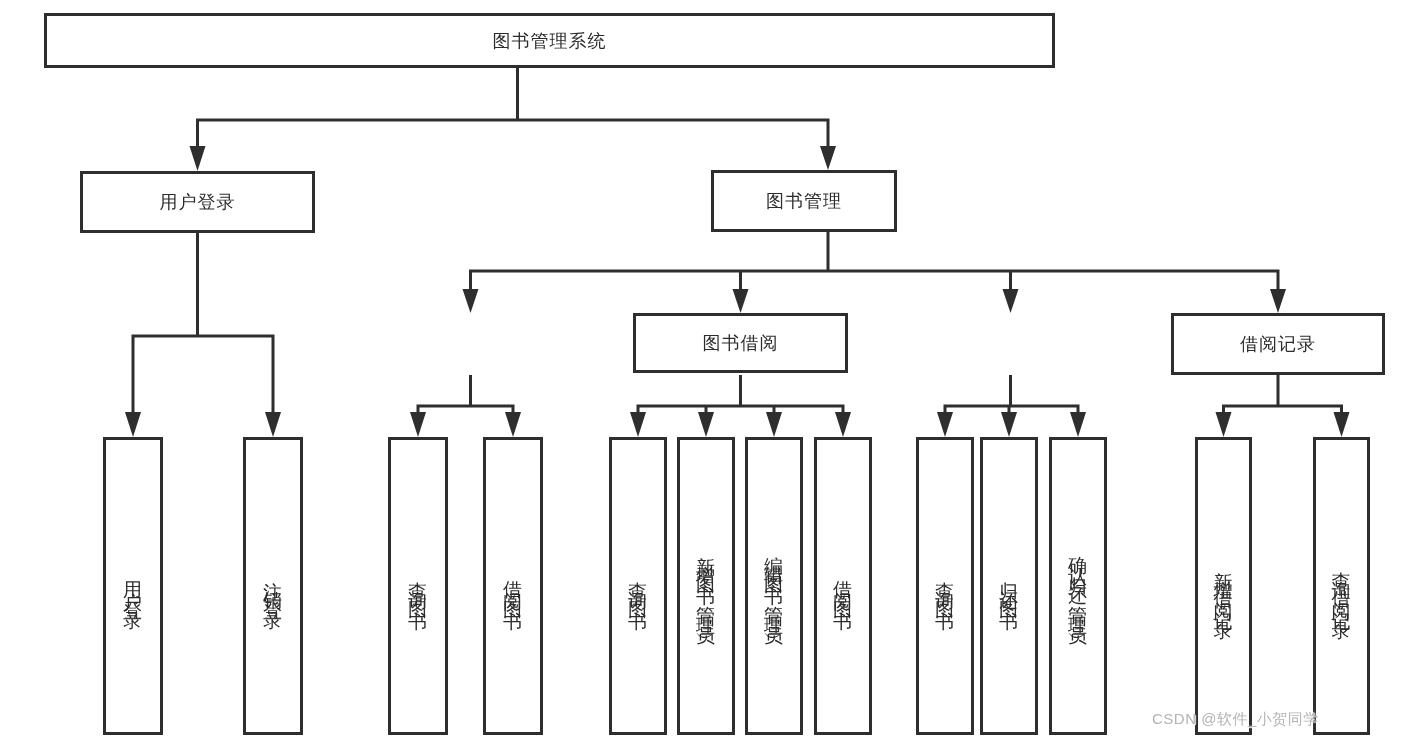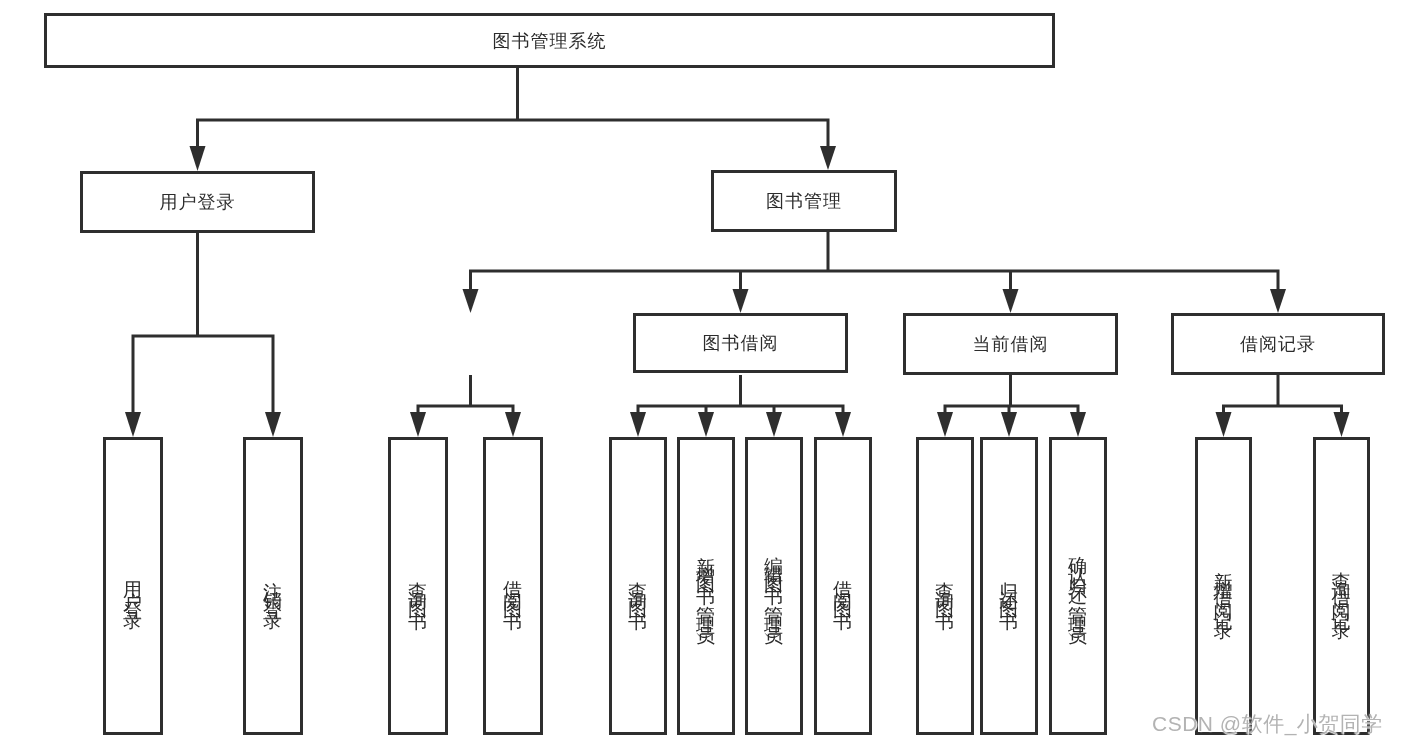--- a/index.html
+++ b/index.html
@@ -62,21 +62,21 @@
   .g4a { left: 916px;  width: 58px; }
   .g4b { left: 980px;  width: 58px; }
   .g4c { left: 1049px; width: 58px; }
   .g5a { left: 1195px; width: 57px; }
   .g5b { left: 1313px; width: 57px; }
   .watermark {
     position: absolute;
     left: 1152px;
     top: 710px;
     z-index: 3;
-    font-size: 21px;
+    font-size: 15px;
     color: #b3b3b3;
     letter-spacing: 0.5px;
     white-space: nowrap;
     text-shadow: 0 0 2px #ffffff, 1px 1px 1px #ffffff;
   }
 </style>
 </head>
 <body>
 
 <div class="canvas">
@@ -135,23 +135,20 @@
   <div class="node hnode l2a">
     <span>用户登录</span>
   </div>
   <div class="node hnode l2b">
     <span>图书管理</span>
   </div>
 
   <div class="node hnode l3b">
     <span>图书借阅</span>
   </div>
-  <div class="node hnode l3c">
-    <span>当前借阅</span>
-  </div>
   <div class="node hnode l3d">
     <span>借阅记录</span>
   </div>
 
   <div class="node vnode leaf g1a">
     <span>用户登录</span>
   </div>
   <div class="node vnode leaf g1b">
     <span>注销登录</span>
   </div>

